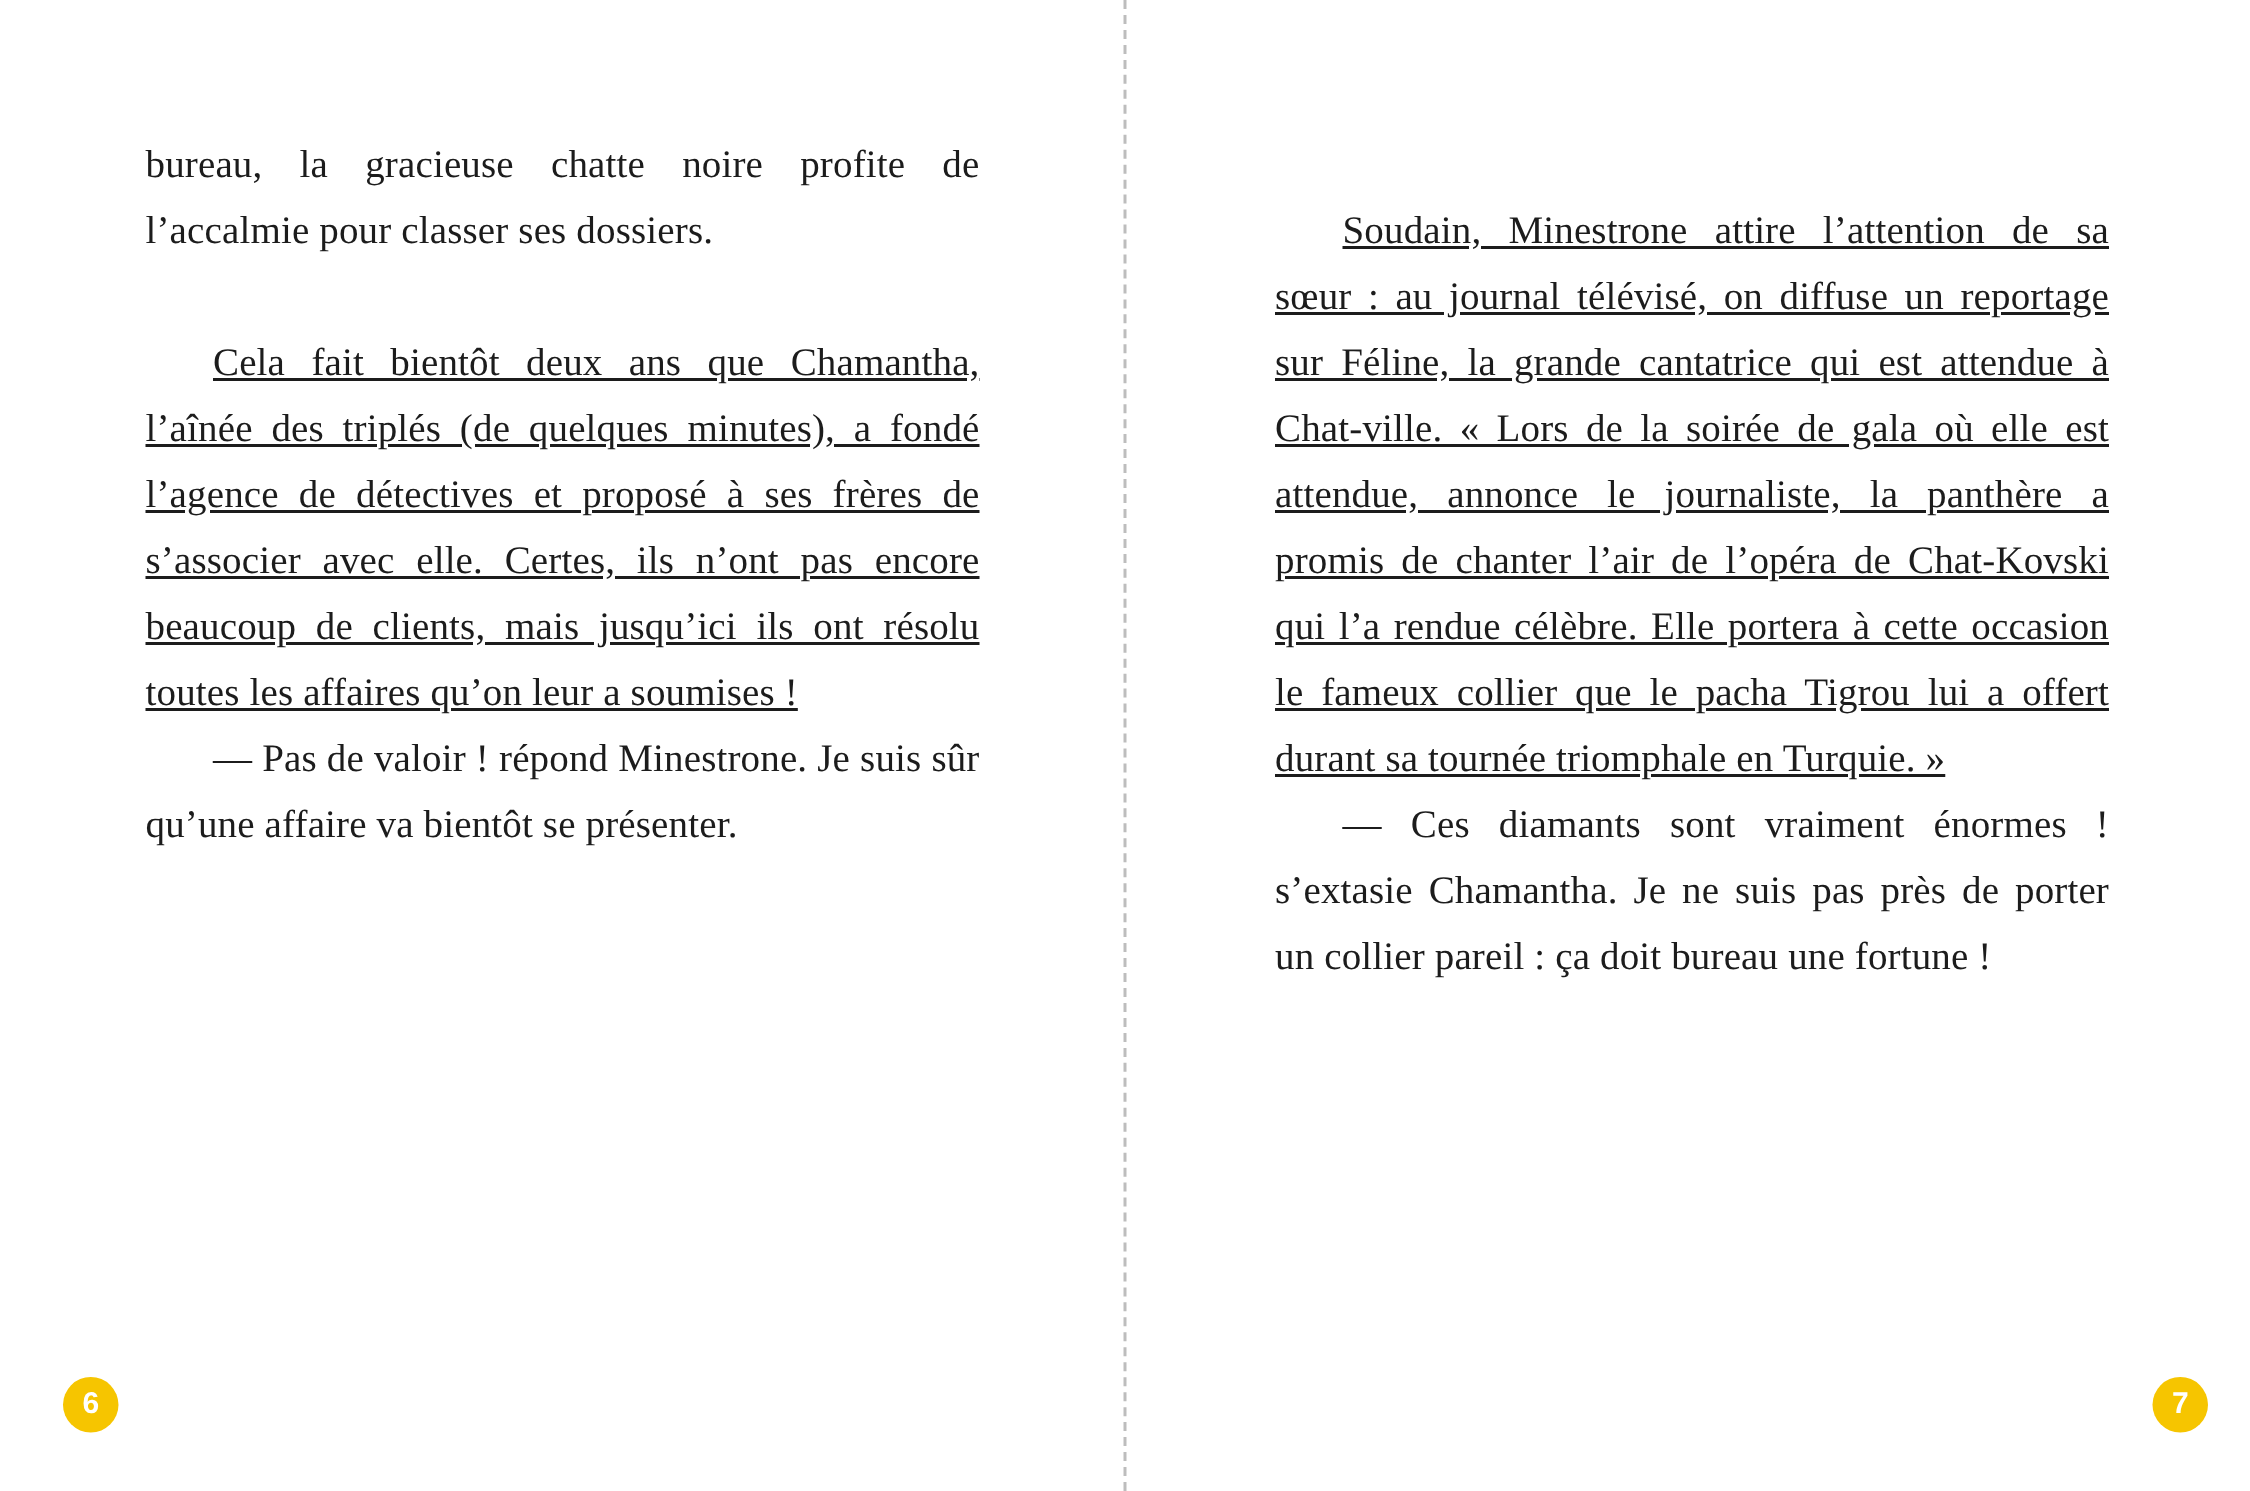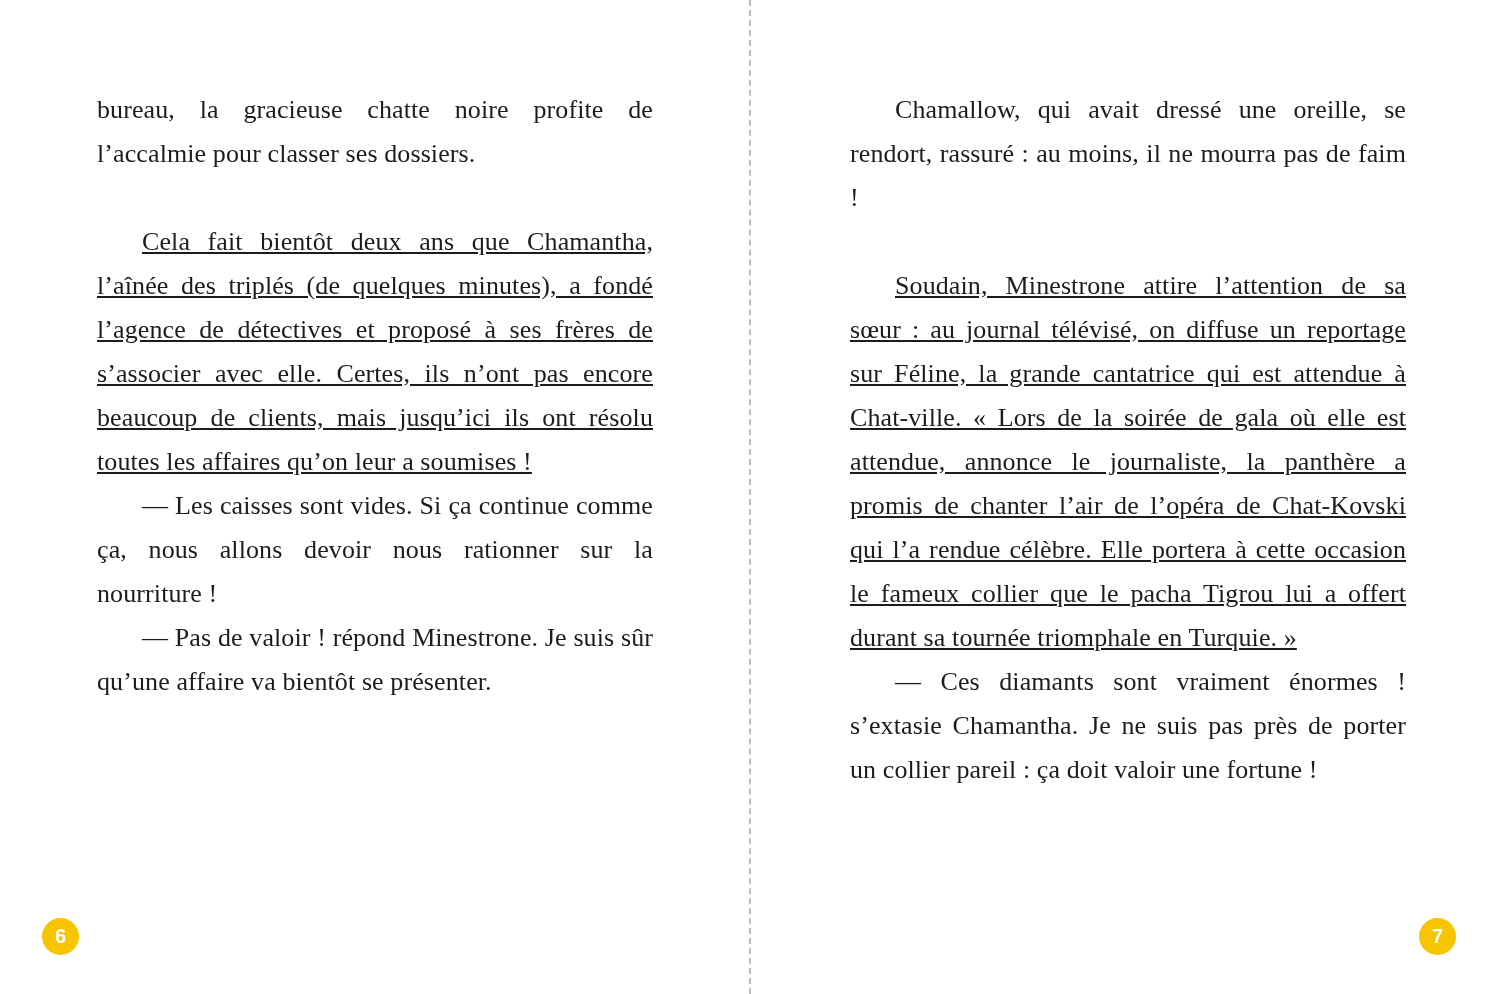--- a/index.html
+++ b/index.html
@@ -15,20 +15,21 @@
     width: 1500px;
     height: 994px;
     font-family: "Liberation Serif", "DejaVu Serif", serif;
     color: var(--text-color, #1c1c1c);
     background: #ffffff;
   }
   .page {
     position: absolute;
     top: 0;
     height: 100%;
+    padding-left: 16px;
   }
   .page.left  { left: 0;    width: 750px; }
   .page.right { left: 750px; width: 750px; }
 
   .text-block {
     position: absolute;
     top: 88px;
   }
   .page.left  .text-block { left: 97px;  width: 556px; }
   .page.right .text-block { left: 100px; width: 556px; }
@@ -72,30 +73,28 @@
 </style>
 </head>
 <body>
 
 <div class="spread">
 
   <section class="page left">
     <div class="text-block">
       <p class="para">bureau, la gracieuse chatte noire profite de l’accalmie pour classer ses dossiers.</p>
       <p class="para indent gap">Cela fait bientôt deux ans que Chamantha, l’aînée des triplés (de quelques minutes), a fondé l’agence de détectives et proposé à ses frères de s’associer avec elle. Certes, ils n’ont pas encore beaucoup de clients, mais jusqu’ici ils ont résolu toutes les affaires qu’on leur a soumises !</p>
-      <p class="para indent">— Les caisses sont vides. Si ça continue comme ça, nous allons devoir nous rationner sur la nourriture !</p>
       <p class="para indent">— Pas de valoir ! répond Minestrone. Je suis sûr qu’une affaire va bientôt se présenter.</p>
     </div>
     <div class="page-num">6</div>
   </section>
 
   <div class="divider"></div>
 
   <section class="page right">
     <div class="text-block">
-      <p class="para indent">Chamallow, qui avait dressé une oreille, se rendort, rassuré : au moins, il ne mourra pas de faim !</p>
       <p class="para indent gap">Soudain, Minestrone attire l’attention de sa sœur : au journal télévisé, on diffuse un reportage sur Féline, la grande cantatrice qui est attendue à Chat-ville. « Lors de la soirée de gala où elle est attendue, annonce le journaliste, la panthère a promis de chanter l’air de l’opéra de Chat-Kovski qui l’a rendue célèbre. Elle portera à cette occasion le fameux collier que le pacha Tigrou lui a offert durant sa tournée triomphale en Turquie. »</p>
-      <p class="para indent">— Ces diamants sont vraiment énormes ! s’extasie Chamantha. Je ne suis pas près de porter un collier pareil : ça doit valoir une fortune !</p>
+      <p class="para indent">— Ces diamants sont vraiment énormes ! s’extasie Chamantha. Je ne suis pas près de porter un collier pareil : ça doit bureau une fortune !</p>
     </div>
     <div class="page-num">7</div>
   </section>
 
 </div>
 
 </body></html>

